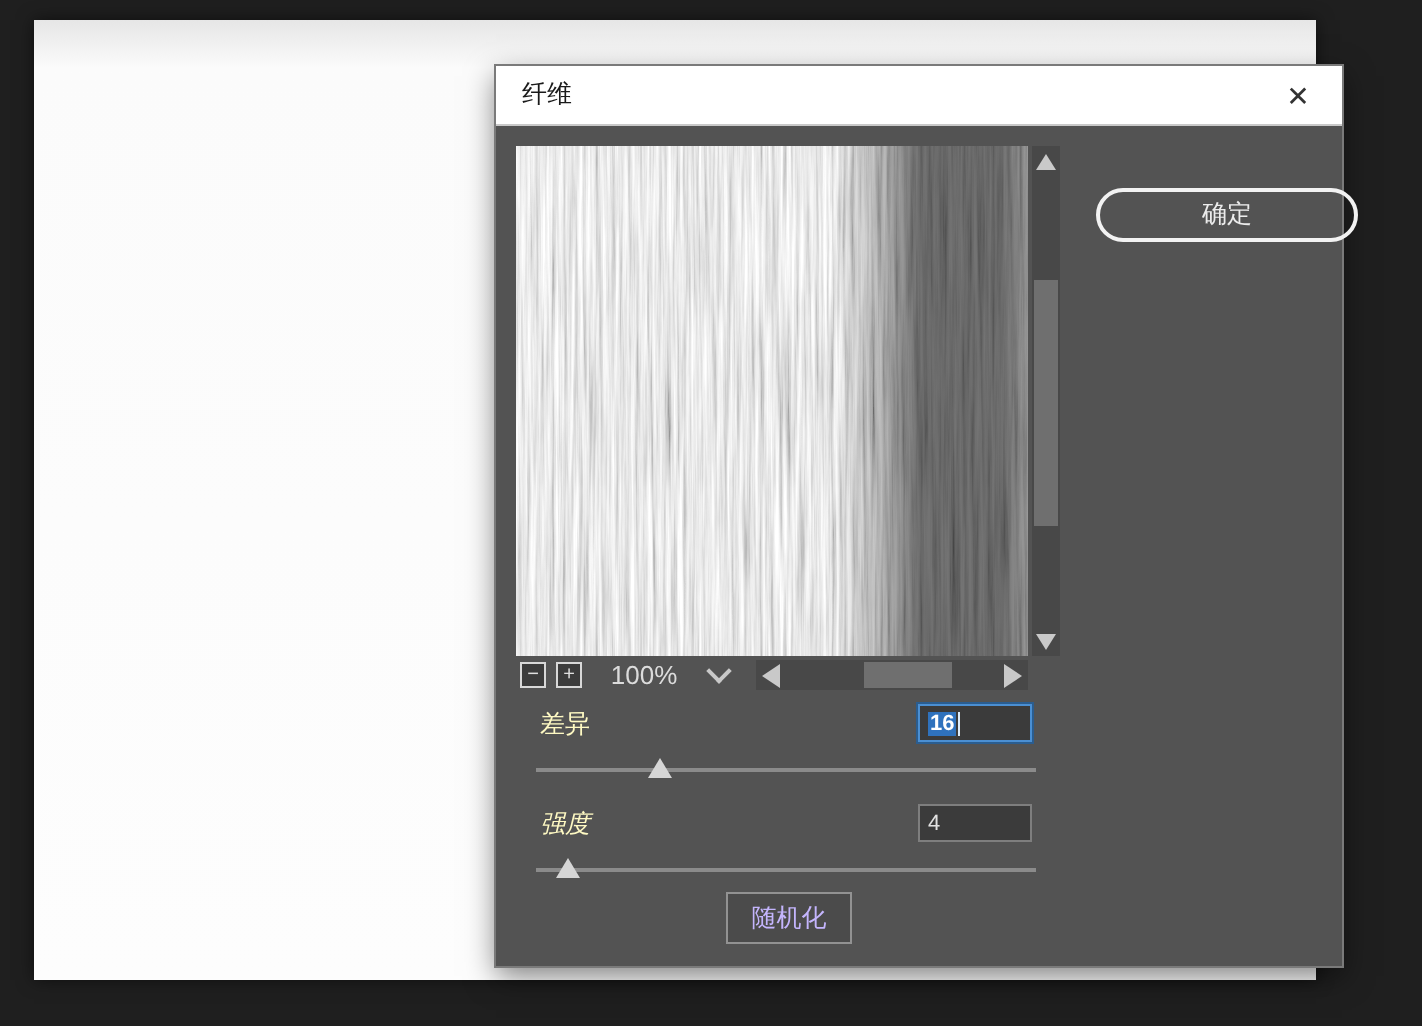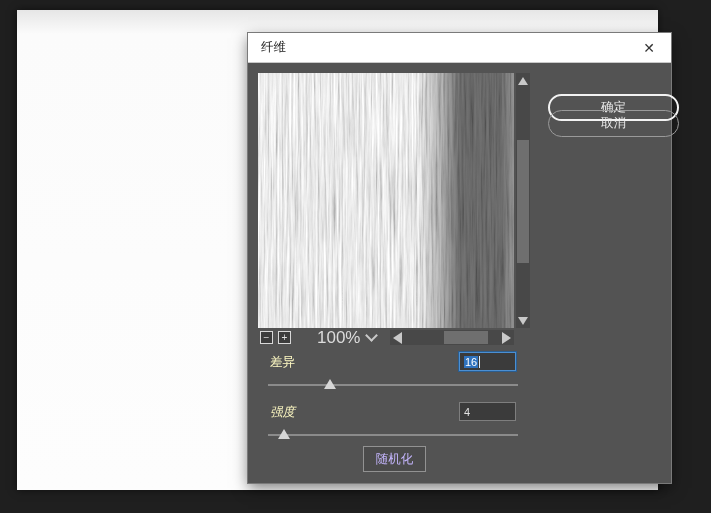--- a/index.html
+++ b/index.html
@@ -63,41 +63,41 @@
   .zoomrow {
     position:absolute; left:12px; top:296px; width:254px; height:17px;
     display:flex; align-items:center;
   }
   .zbtn {
     width:13px; height:13px; box-sizing:border-box; padding:0;
     background:#3c3c3c; border:1px solid #d8d8d8; color:#e0e0e0;
     font-size:10px; line-height:10px; display:flex; align-items:center; justify-content:center;
   }
   .zbtn + .zbtn { margin-left:5px; }
-  .zoomlevel { margin-left:26px; width:34px; text-align:right; font-size:17px; color:#dcdcdc; }
+  .zoomlevel { margin-left:14px; width:34px; text-align:center; font-size:13px; color:#dcdcdc; }
   .chev {
     width:7px; height:7px; margin:-4px 6px 0 16px;
     border-right:2px solid #c9c9c9; border-bottom:2px solid #c9c9c9;
     transform:rotate(45deg);
   }
   .hscroll { position:relative; flex:1; height:15px; margin-left:8px; background:#484848; }
   .hscroll .harr { position:absolute; top:0; bottom:0; display:flex; align-items:center; }
   .harr.left { left:3px; } .harr.right { right:3px; }
   .hthumb { position:absolute; top:1px; bottom:1px; left:54px; width:44px; background:#6f6f6f; }
   
   .field-label { position:absolute; left:22px; font-size:12.5px; color:#fef9c3; }
   .lbl-1 { top:321px; } .lbl-2 { top:371px;font-style:italic; }
   .numfield {
     position:absolute; left:211px; width:57px; height:19px; box-sizing:border-box;
     background:#3b3b3b; border:1px solid #7e7e7e;
     font-size:11px; color:#e2e2e2; display:flex; align-items:center; padding-left:4px;
   }
   .fld-1 { top:319px; border:1px solid #4b8fd2; box-shadow:0 0 0 1px #2b5d8f; }
   .fld-2 { top:369px; }
-  .sel-text { background:#2f72bd; color:#ffffff; padding:0 1px; }
+  .sel-text { background:#2f72bd; color:#ffffff; padding:0 1px;font-weight:bold; }
   .caret { display:inline-block; width:1px; height:12px; background:#dcebf9; margin-left:1px; }
   .slider-track { position:absolute; left:20px; width:250px; height:2px; background:#8b8b8b; }
   .trk-1 { top:351px; } .trk-2 { top:401px; }
   .slider-thumb {
     position:absolute; top:-5px; width:0; height:0;
     border-left:6px solid transparent; border-right:6px solid transparent;
     border-bottom:10px solid #d6d6d6;
   }
   .thumb-1 { left:calc(24.8% - 6px); } .thumb-2 { left:calc(6.4% - 6px); }
   
@@ -186,16 +186,15 @@
     <div class="numfield fld-2">
       <span>4</span>
     </div>
     <div class="slider-track trk-2">
       <div class="slider-thumb thumb-2"></div>
     </div>
 
     <button class="rand-btn">随机化</button>
 
     <button class="pill-btn ok-btn">确定</button>
-    <button class="pill-btn cancel-btn">取消</button>
 
   </div>
 </div>
 
 </body></html>

